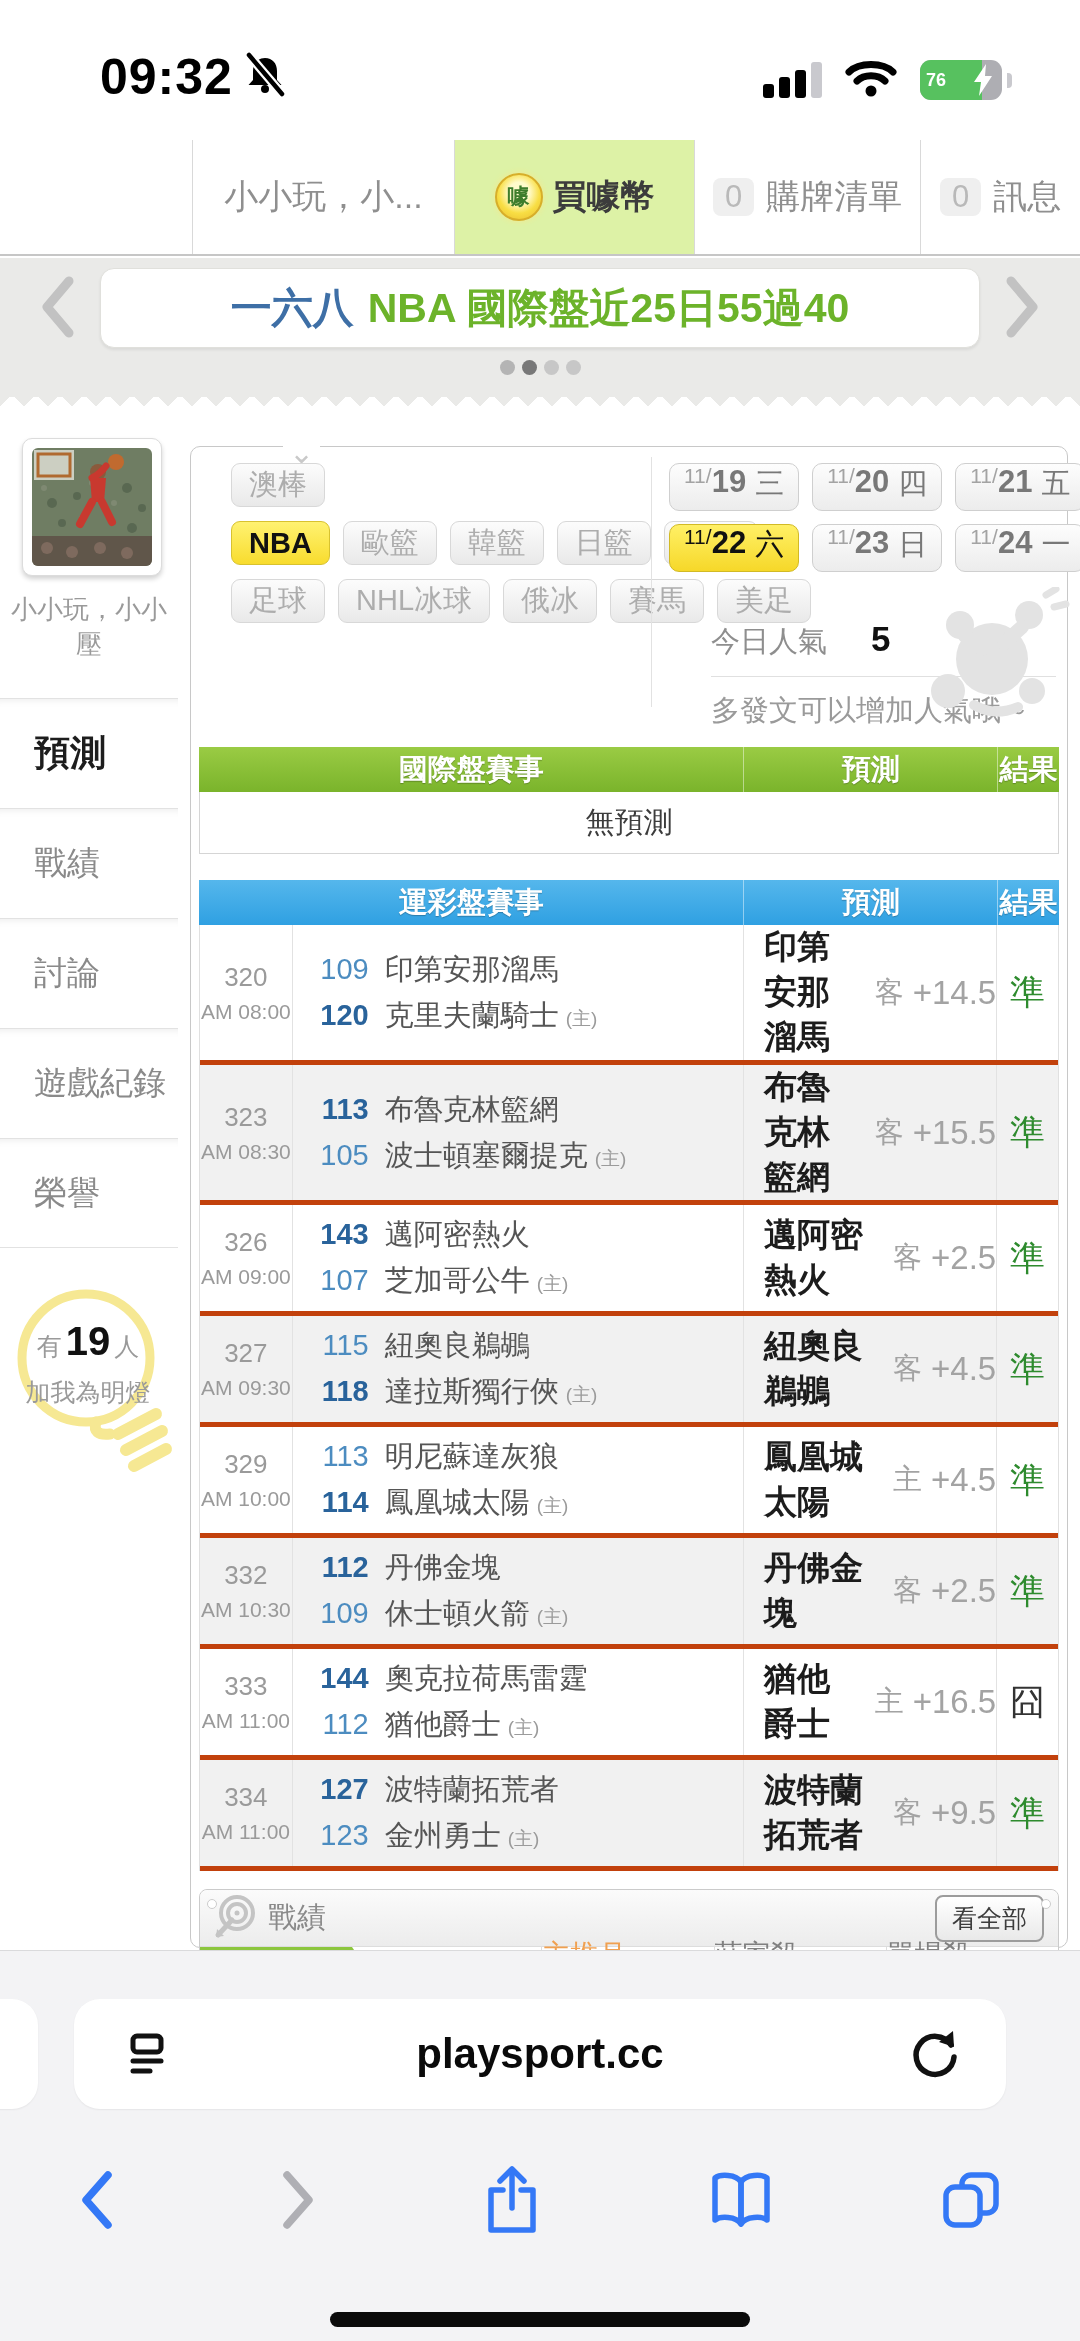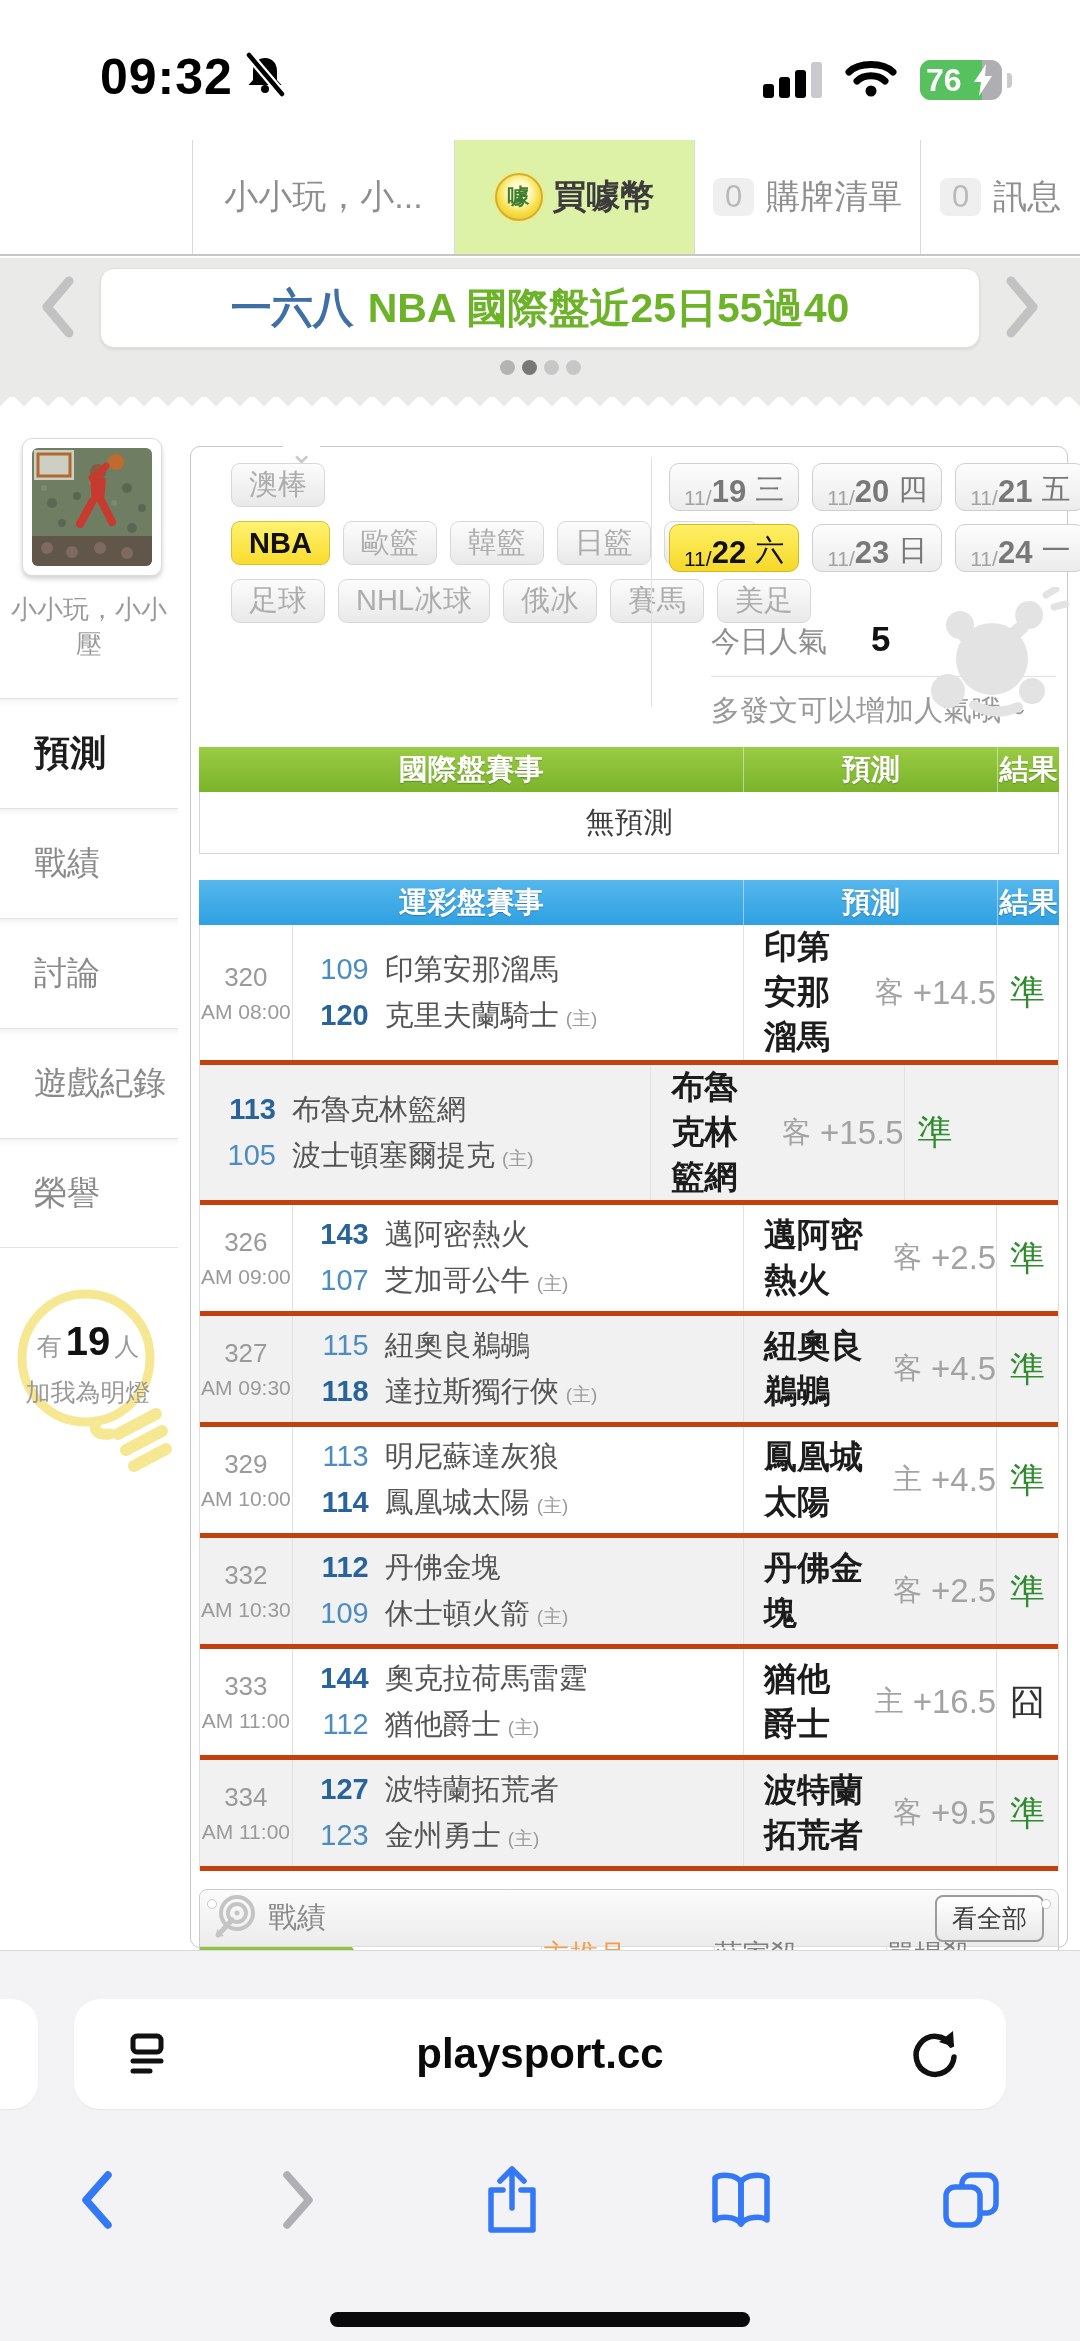--- a/index.html
+++ b/index.html
@@ -10,21 +10,21 @@
   #status-bar { position:absolute; top:0; left:0; right:0; height:140px; background:#fff; }
   .sb-time { position:absolute; left:100px; top:48px; font-size:50px; font-weight:700; color:#000; letter-spacing:1px; }
   .sb-bell { position:absolute; left:242px; top:52px; }
   .sb-right { position:absolute; right:68px; top:58px; display:flex; align-items:center; gap:22px; }
   .sig { display:flex; align-items:flex-end; gap:5px; height:36px; }
   .sig i { display:block; width:11px; border-radius:3px; background:#000; }
   .sig i:nth-child(1){height:14px;} .sig i:nth-child(2){height:21px;}
   .sig i:nth-child(3){height:28px;} .sig i:nth-child(4){height:36px; background:#C9C9CE;}
   .batt { position:relative; width:82px; height:40px; border-radius:11px; overflow:hidden; background:#AEAEB3; }
   .batt .fill { position:absolute; left:0; top:0; bottom:0; width:76%; background:#57C15F; }
-  .batt .pct { position:absolute; left:6px; top:0; bottom:0; display:flex; align-items:center; font-size:32px; font-weight:700; color:#fff; z-index:2; }
+  .batt .pct { position:absolute; left:6px; top:0; bottom:0; display:flex; align-items:center; font-size:18px; font-weight:700; color:#fff; z-index:2; }
   .batt svg { position:absolute; right:8px; top:4px; z-index:2; }
   .batt-tip { width:5px; height:15px; background:#C9C9CE; border-radius:0 4px 4px 0; margin-left:-17px; }
 
   
   #top-nav { position:absolute; top:140px; left:0; right:0; height:116px; background:#fff;
     border-bottom:2px solid #C6C6C6; display:flex; align-items:stretch; }
   .nav-cell { display:flex; align-items:center; justify-content:center; border-left:1px solid #D9D9D9; font-size:34px; color:#8F8F8F; }
   .nav-cell.first { border-left:none; width:192px; }
   .nav-cell.profile { width:262px; }
   .nav-cell.coin { width:240px; background:#DDF2A6; color:#3c3c3c; font-weight:600; gap:10px; }
@@ -78,21 +78,21 @@
 
   .filters { position:relative; height:300px; padding:16px 0 0 16px; }
   .filters .vdiv { position:absolute; left:460px; top:10px; height:250px; width:1px; background:#E2E2E2; }
   .pill-row { display:flex; gap:13px; margin-bottom:14px;margin-left:24px; }
   .pill { height:44px; padding:0 17px; display:inline-flex; align-items:center; border-radius:9px;
     border:1px solid #D8D8D8; background:linear-gradient(#FCFCFC,#E9E9E9); color:#ADADAD; font-size:29px; cursor:pointer; }
   .pill.active { background:linear-gradient(#FFF271,#F8DC2E); border-color:#D8C22F; color:#111; font-weight:600; }
 
   .dates { position:absolute; left:478px; top:16px; }
   .date-row { display:flex; gap:13px; margin-bottom:13px; }
-  .date-btn { height:48px; padding:0 14px; display:inline-flex; align-items:flex-end; border-radius:10px;
+  .date-btn { height:48px; padding:0 14px; display:inline-flex; align-items:flex-start; border-radius:10px;
     border:1px solid #CFCFCF; background:linear-gradient(#FDFDFD,#ECECEC); cursor:pointer; }
   .date-btn .pre { font-size:21px; color:#A3A3A3; }
   .date-btn .num { font-size:31px; font-weight:700; color:#787878; }
   .date-btn .day { font-size:29px; color:#787878; margin-left:9px; }
   .date-btn.active { background:linear-gradient(#FFF066,#F6D829); border-color:#D2BA25; }
   .date-btn.active .pre,.date-btn.active .num,.date-btn.active .day { color:#111; }
 
   .popularity { position:absolute; left:520px; top:172px; width:345px; }
   .pop-line1 { display:flex; align-items:baseline; gap:44px; padding-bottom:14px; border-bottom:1px solid #E0E0E0; }
   .pop-label { color:#8E8E8E; font-size:29px; }
@@ -422,20 +422,24 @@
             </div>
           </div>
           <div class="c-pick">
             <span class="pick-team">印第安那溜馬</span>
             <span class="pick-side">客</span>
             <span class="pick-line">+14.5</span>
           </div>
           <div class="c-res win">準</div>
         </div>
         <div class="g-row alt">
+          <div class="c-no">
+            <span class="no">323</span>
+            <span class="tm">AM 08:30</span>
+          </div>
           <div class="c-game">
             <div class="g-line">
               <span class="score win">113</span>
               <span>布魯克林籃網</span>
             </div>
             <div class="g-line">
               <span class="score">105</span>
               <span>波士頓塞爾提克</span>
               <span class="home-mark">(主)</span>
             </div>

